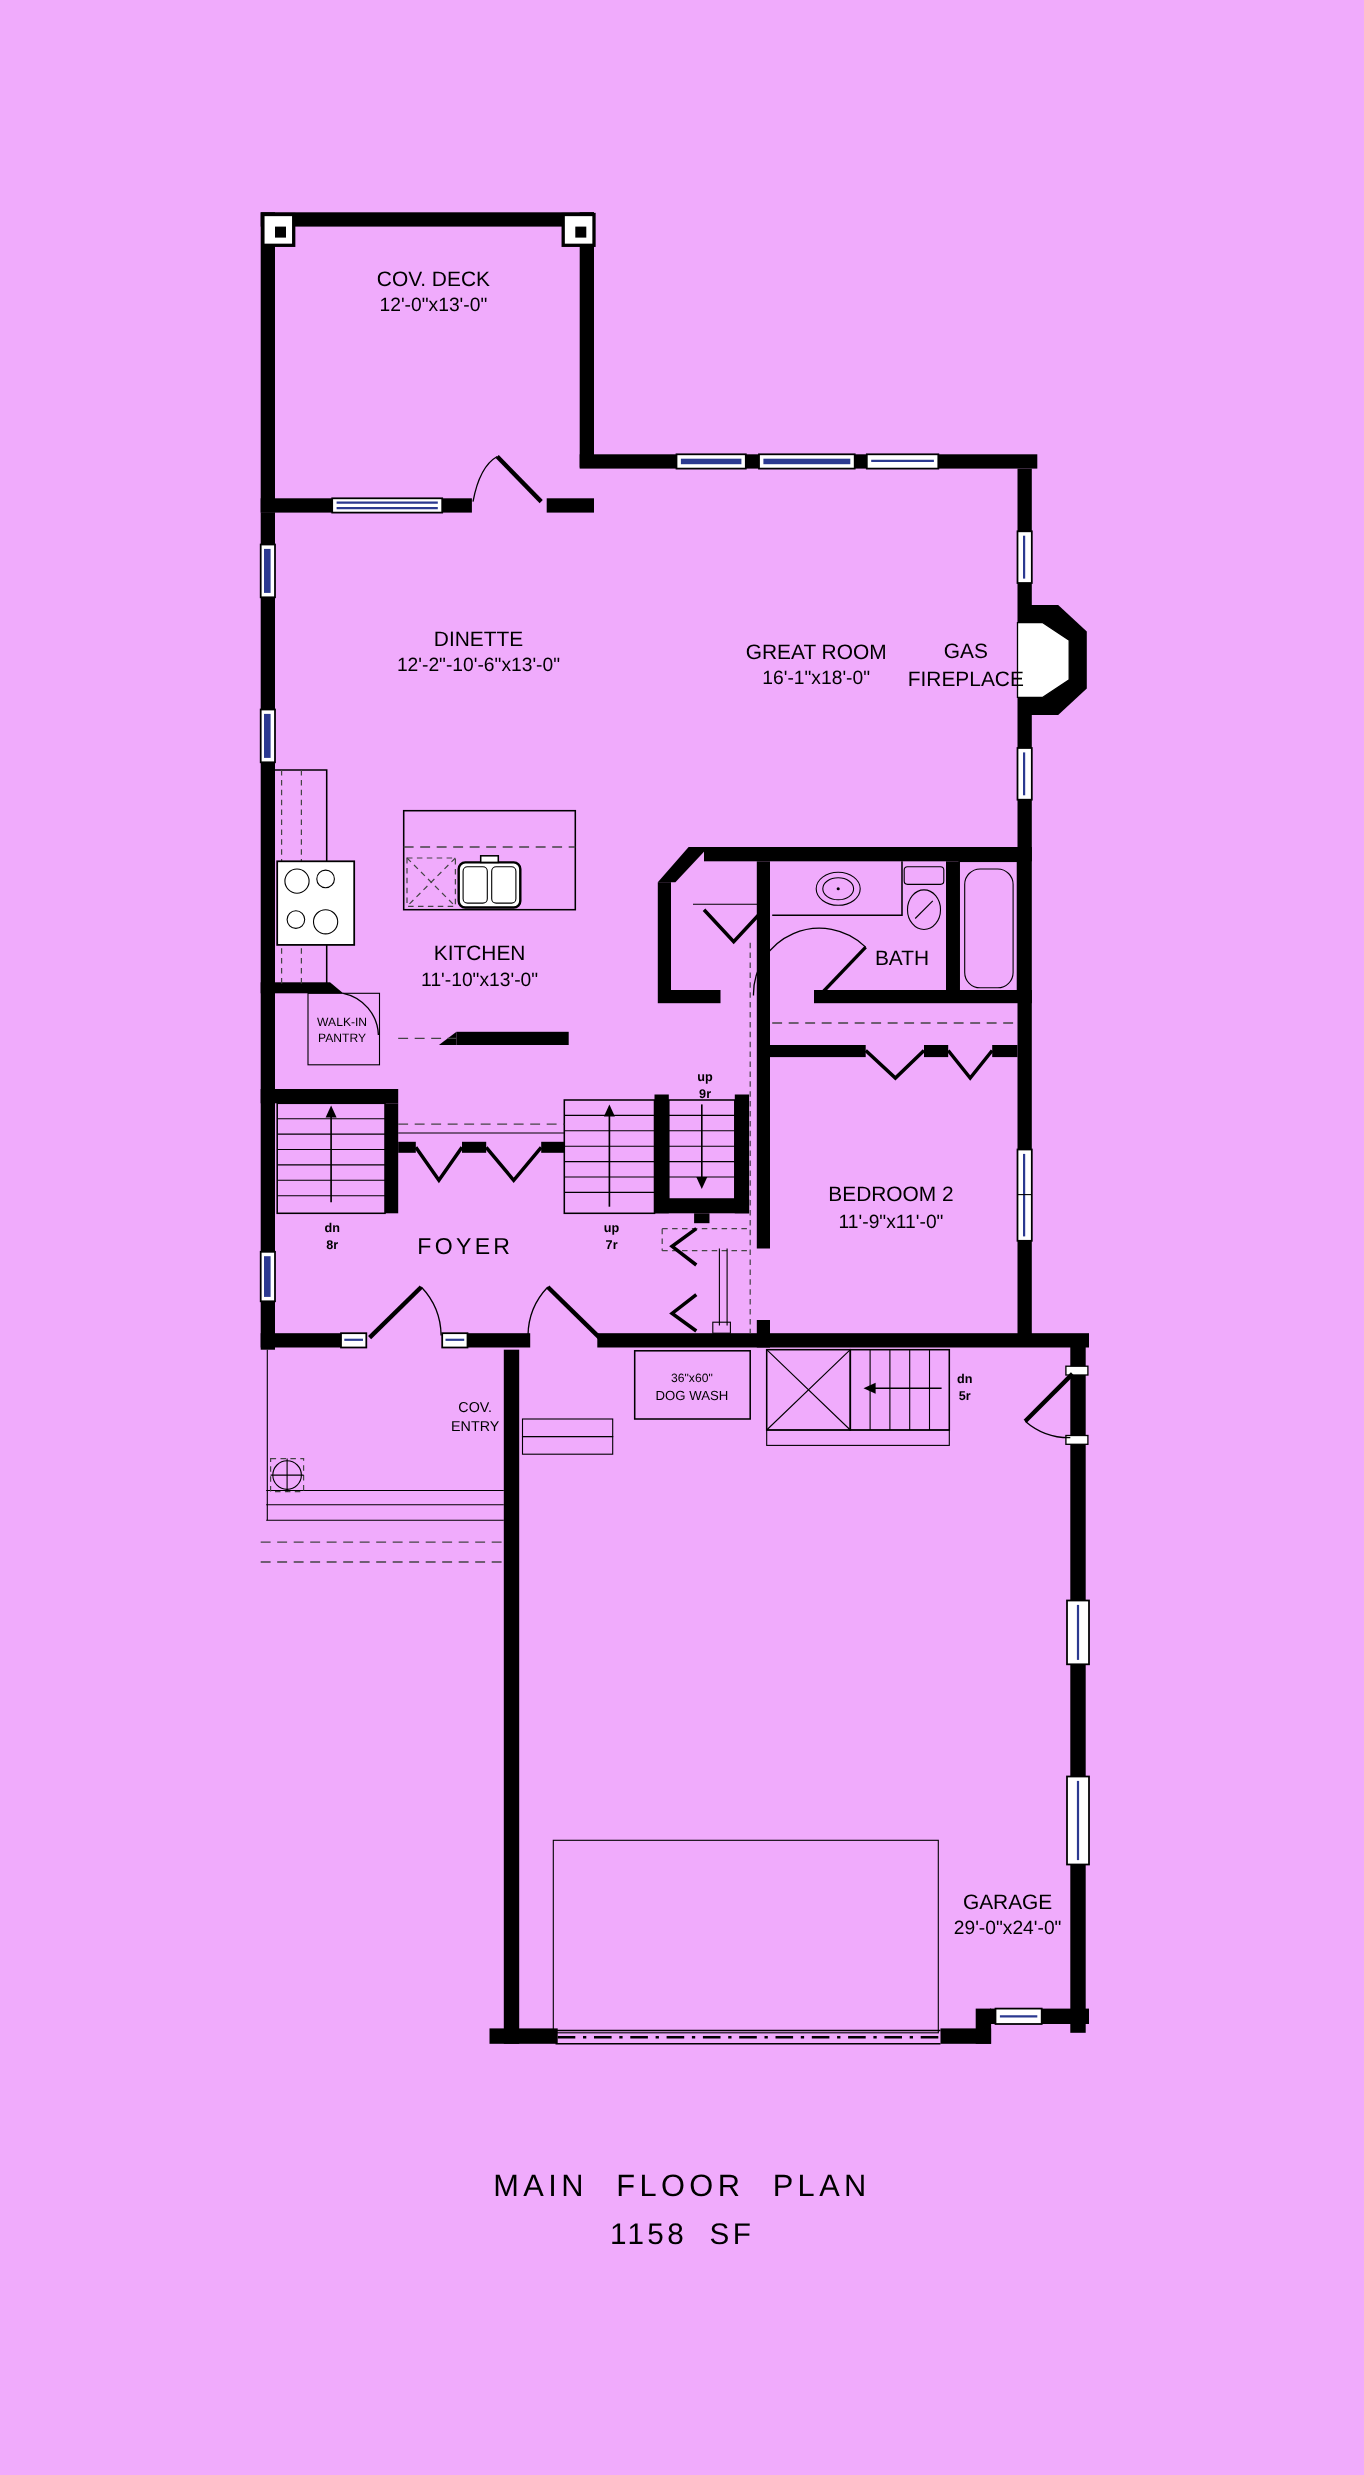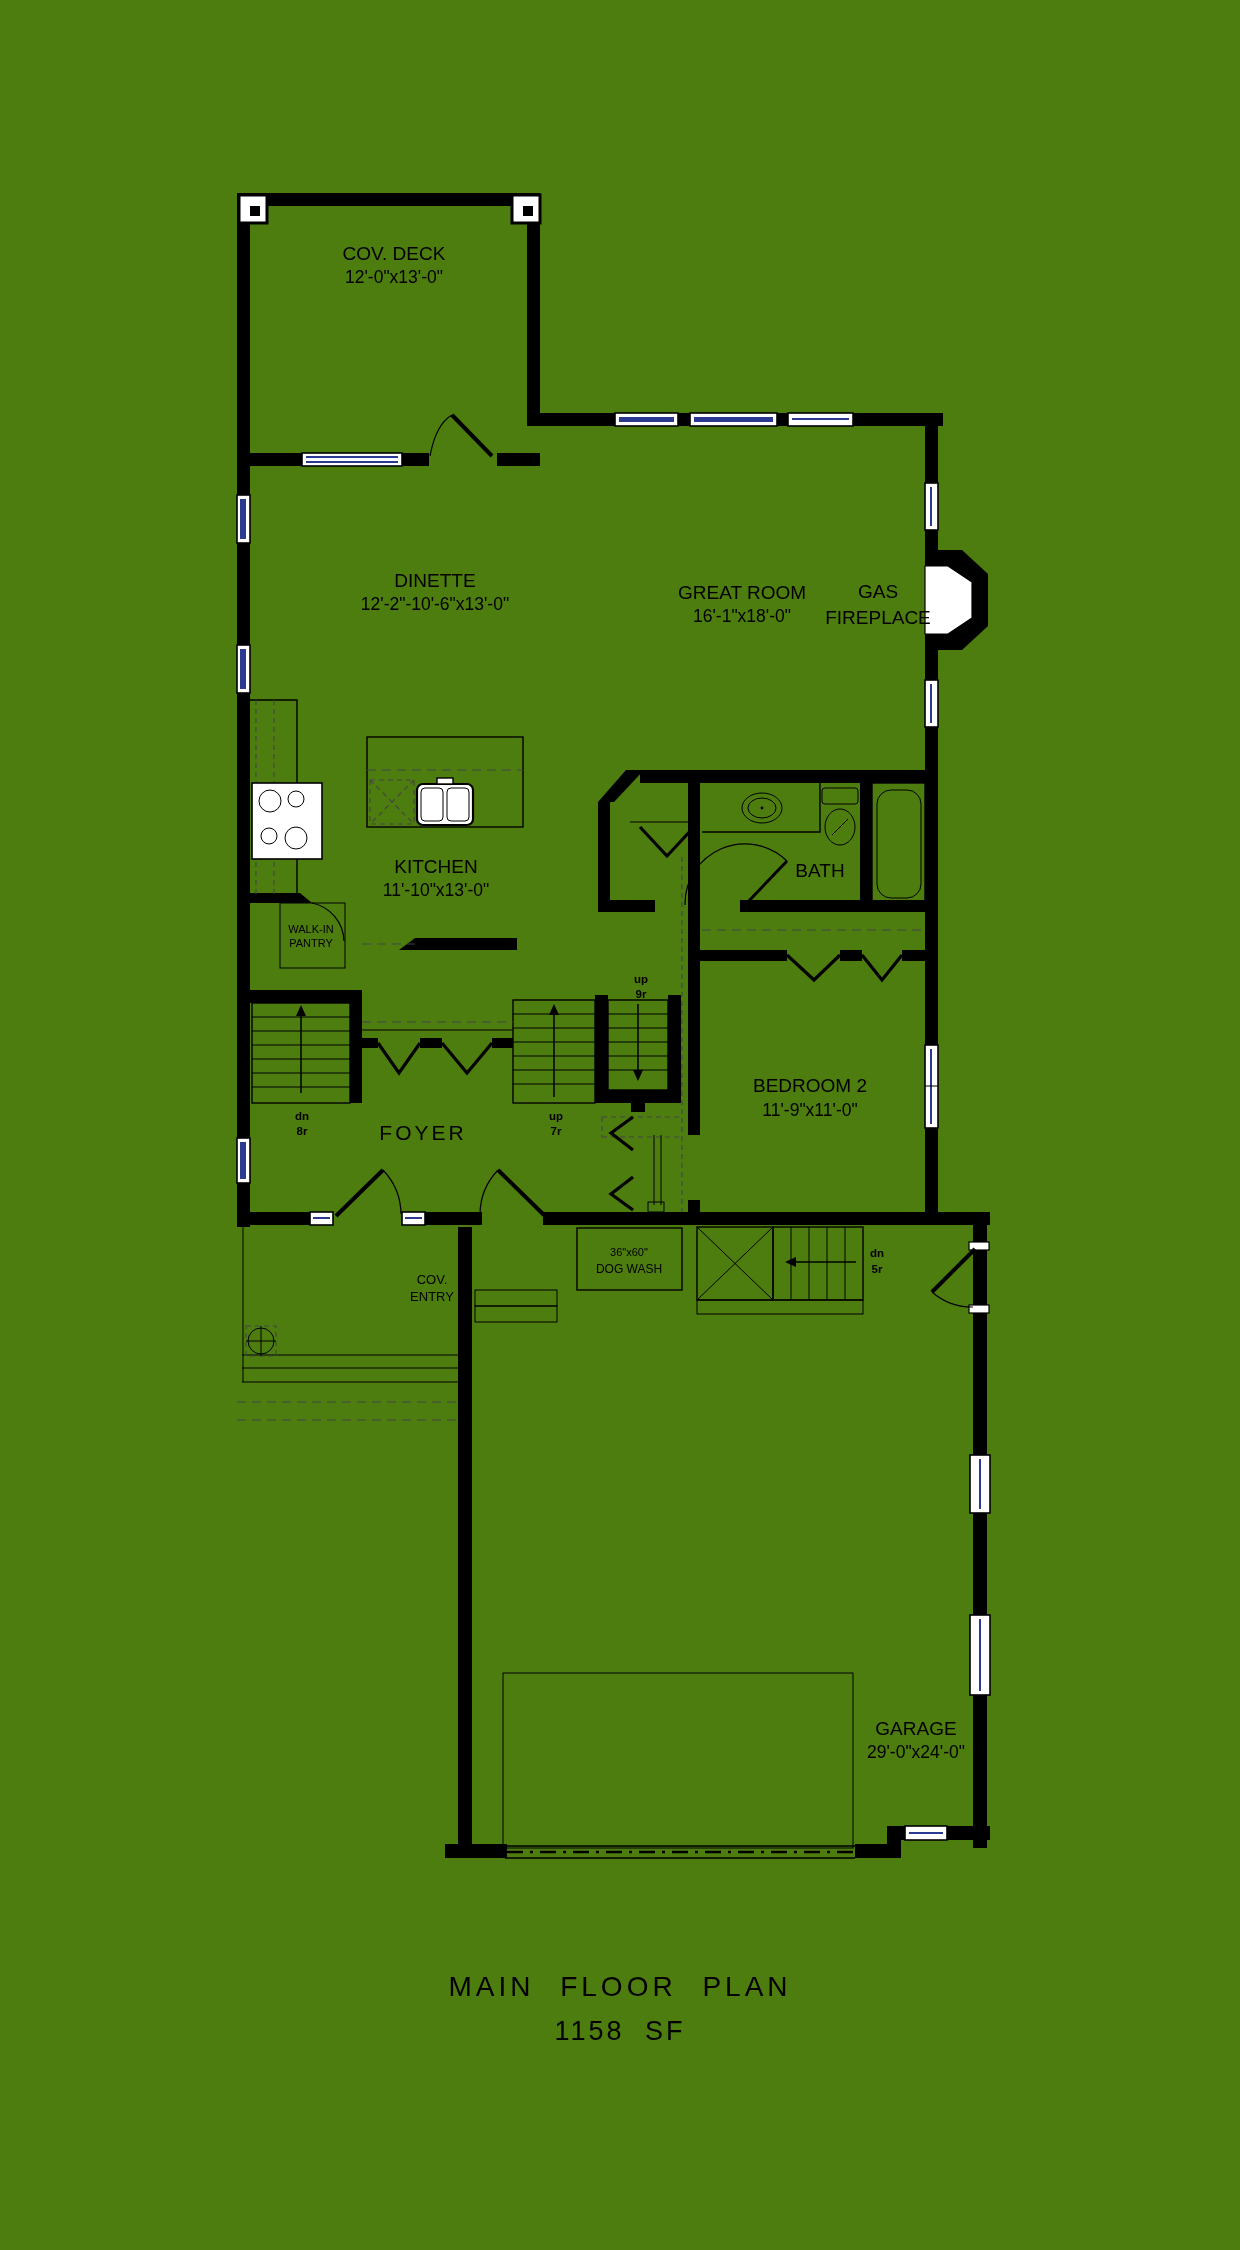--- a/index.html
+++ b/index.html
@@ -1,16 +1,16 @@
 <!DOCTYPE html>
 <html><head>
 <meta charset="utf-8">
 <style>
   html,body{margin:0;padding:0;background:#ffffff;}
-  .plan-wrap{width:1240px;height:2250px;position:relative;background:#4d7c0f;margin:0 auto;}
+  .plan-wrap{width:1240px;height:2250px;position:relative;background:#f0abfc;margin:0 auto;}
   svg{display:block;}
   .wall{fill:#000;stroke:none;}
   .thin{fill:none;stroke:#000;stroke-width:1.4;}
   .thin2{fill:none;stroke:#000;stroke-width:1;}
   .dash{fill:none;stroke:#444;stroke-width:1.2;stroke-dasharray:9 6;}
   .dash2{fill:none;stroke:#444;stroke-width:1.1;stroke-dasharray:5 4;}
   .dashdot{fill:none;stroke:#000;stroke-width:2.4;stroke-dasharray:16 7 3 7;}
   .winbox{fill:#fff;stroke:#000;stroke-width:1.6;}
   .glass{fill:#2b3990;}
   .glassline{stroke:#2b3990;stroke-width:2;}

